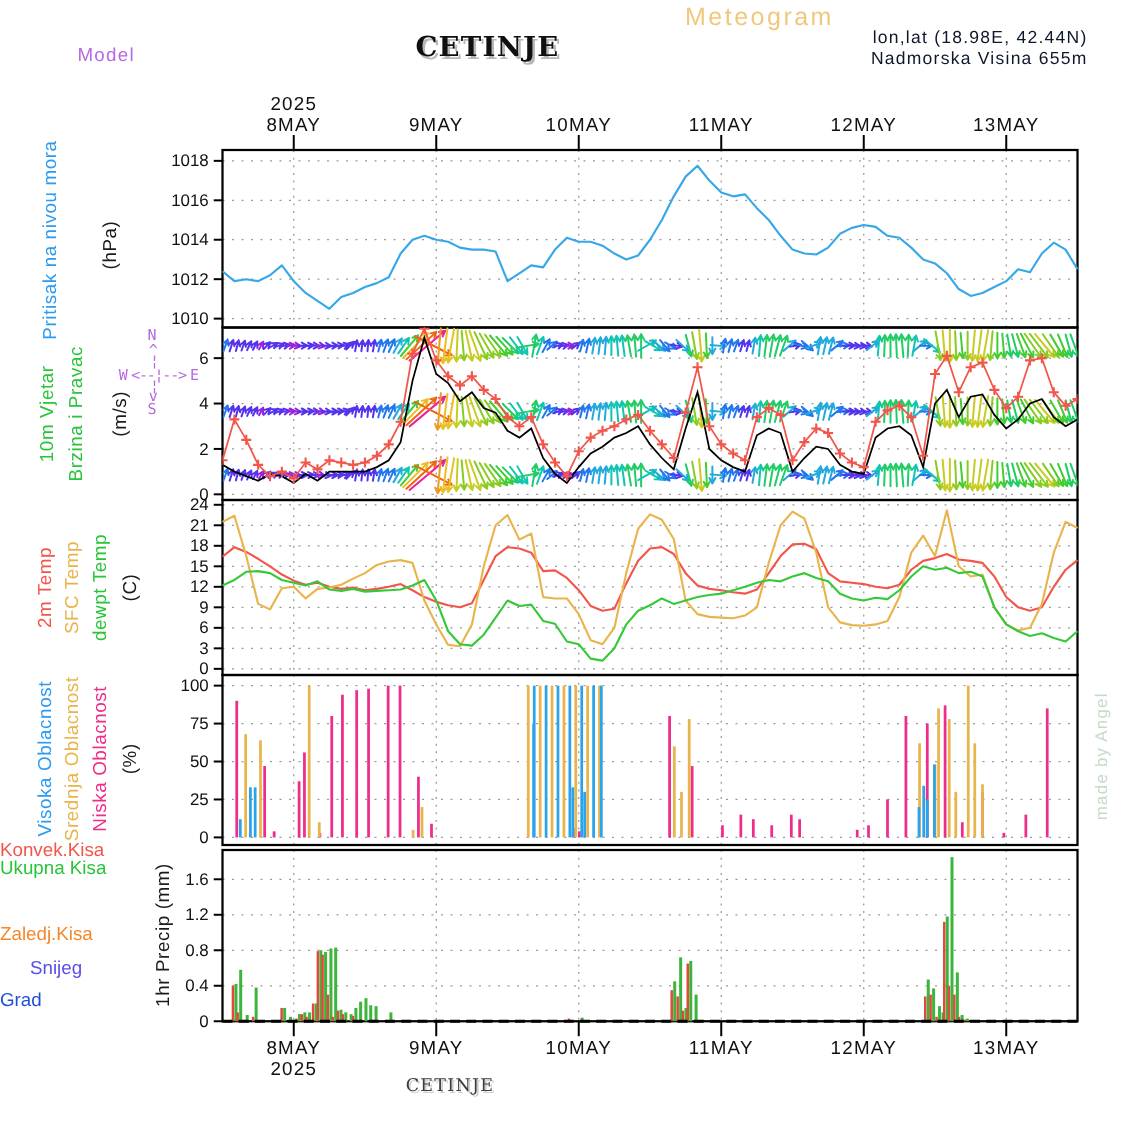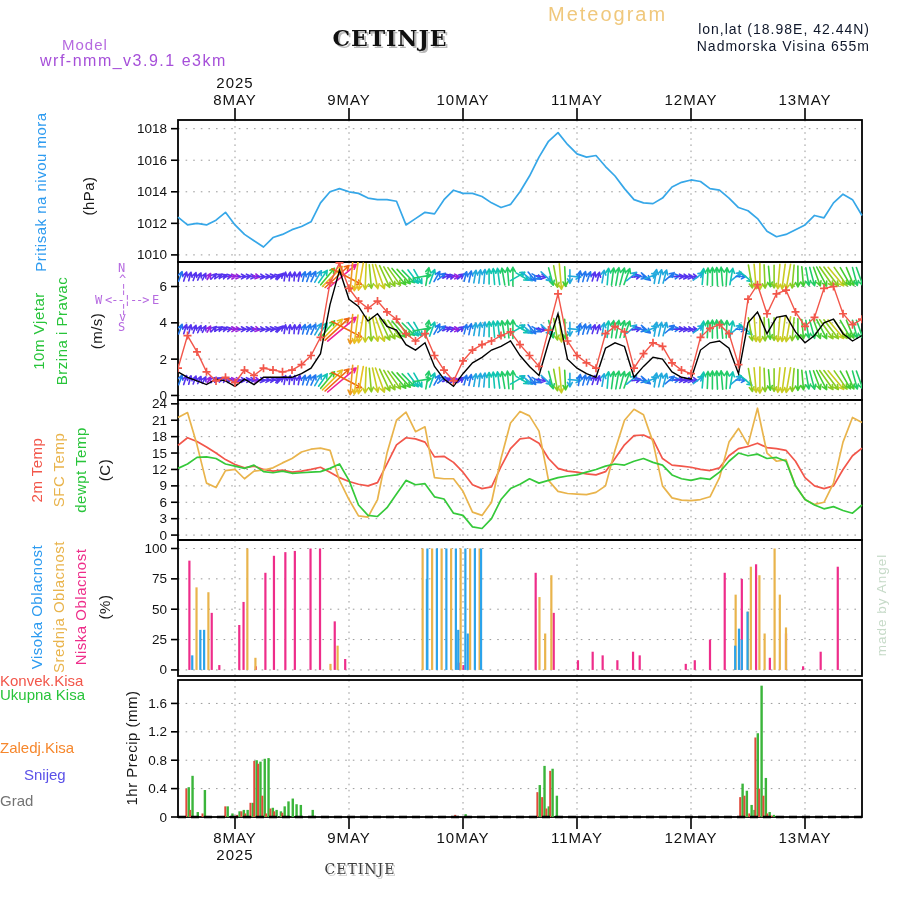--- a/index.html
+++ b/index.html
@@ -9,39 +9,38 @@
   .rot{transform:translate(-50%,-50%) rotate(-90deg);}
   .hdr-meteogram{left:548px;top:3px;font-size:20px;letter-spacing:2px;color:#f0c87c;}
   .hdr-model{left:62px;top:36px;font-size:15px;letter-spacing:1px;color:#b66ae0;}
   .hdr-station{left:390px;top:25px;transform:translateX(-50%);font-family:"DejaVu Serif","Liberation Serif",serif;
                font-weight:bold;font-size:22px;color:#101010;text-shadow:2px 2px 0 #b8b8b8;letter-spacing:1px;}
   .hdr-wrf{left:40px;top:52px;font-size:16px;letter-spacing:1.5px;color:#a64fd9;}
   .hdr-right{right:30px;text-align:right;font-size:14px;letter-spacing:1px;color:#0f172a;}
   .lbl{font-size:15px;font-weight:500;letter-spacing:0.5px;}
   .c-blue{color:#2d9bf0;} .c-green{color:#28c43a;} .c-red{color:#f2564a;}
   .c-orange{color:#e9b44c;} .c-magenta{color:#ee2d8a;} .c-black{color:#1a1a1a;}
-  .c-snow{color:#5a50e8;} .c-grad{color:#737373;}
+  .c-snow{color:#5a50e8;} .c-grad{color:#1d4ed8;}
   .precip-legend{position:absolute;text-align:left;width:115px;left:0;font-size:15px;font-weight:500;}
   .compass{position:absolute;color:#b66ae0;font-family:"DejaVu Sans Mono","Liberation Mono",monospace;
            font-size:12px;line-height:1;}
   .watermark{left:881px;top:605px;font-size:13.5px;letter-spacing:1px;color:#c6dac8;}
   .footer-station{left:360px;top:861px;transform:translateX(-50%);
       font-family:"DejaVu Serif","Liberation Serif",serif;font-size:14px;letter-spacing:1px;
       color:#3c3c3c;text-shadow:1.5px 1.5px 0 #cfcfcf;}
   svg text{font-family:"Liberation Sans",sans-serif;}
 </style>
 </head>
 <body>
 
 <div class="page">
 
   <div class="abs hdr-meteogram">Meteogram</div>
   <div class="abs hdr-model">Model</div>
   <div class="abs hdr-station">CETINJE</div>
-  <div class="abs hdr-wrf">wrf-nmm_v3.9.1  e3km</div>
   <div class="abs hdr-right" style="top:21px;">lon,lat (18.98E, 42.44N)</div>
   <div class="abs hdr-right" style="top:38px;">Nadmorska Visina 655m</div>
 
   <div class="abs rot lbl c-blue" style="left:40px;top:192px;">Pritisak na nivou mora</div>
   <div class="abs rot lbl c-black" style="left:88px;top:196px;">(hPa)</div>
 
   <div class="abs rot lbl c-green" style="left:38px;top:331px;">10m Vjetar</div>
   <div class="abs rot lbl c-green" style="left:61px;top:331px;">Brzina i Pravac</div>
   <div class="abs rot lbl c-black" style="left:96px;top:331px;">(m/s)</div>
 

